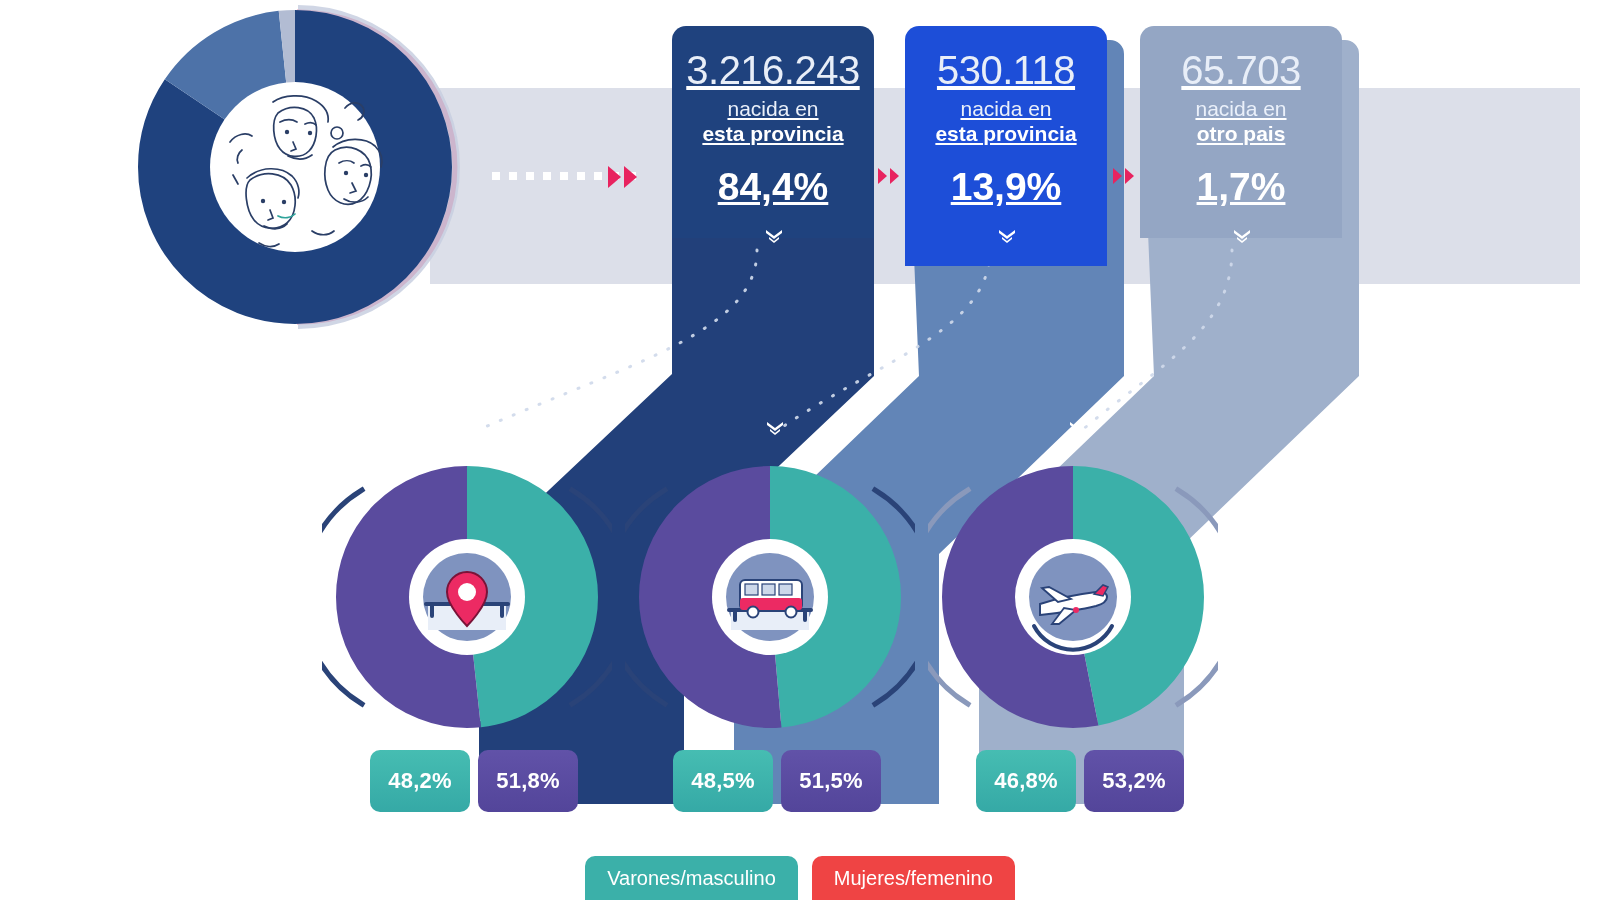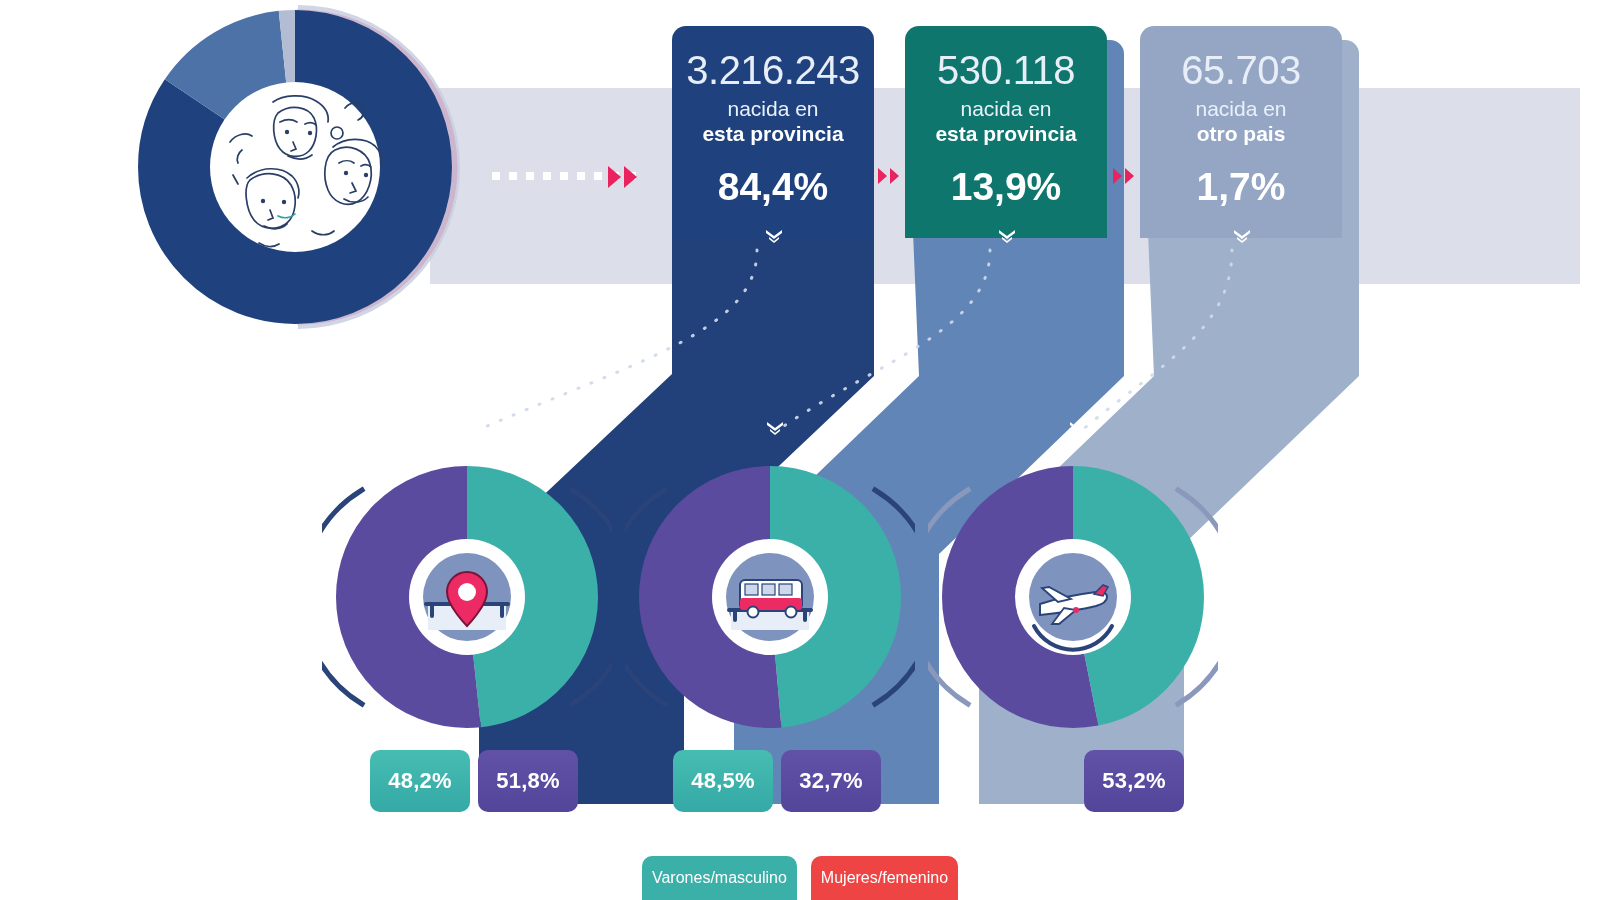--- a/index.html
+++ b/index.html
@@ -10,21 +10,21 @@
   
   .lightband{
     position:absolute;left:430px;top:88px;width:1150px;height:196px;
     background:#dcdfe9;
   }
 
   
   .card{
     position:absolute;border-radius:14px 14px 0 0;
     display:flex;flex-direction:column;align-items:center;
-    color:#ffffff;text-align:left;
+    color:#ffffff;text-align:left;text-decoration:underline;
   }
   .card .num{
     font-size:40px;line-height:44px;font-weight:400;letter-spacing:-0.5px;
     margin-top:22px;color:#e8eef8;
   }
   .card .l1{font-size:21px;line-height:25px;margin-top:4px;font-weight:400;color:#eaf0fa;}
   .card .l2{font-size:21px;line-height:25px;font-weight:700;color:#ffffff;}
   .card .pct{font-size:39px;line-height:38px;font-weight:700;margin-top:22px;color:#ffffff;}
 
   
@@ -35,21 +35,21 @@
     position:absolute;border-radius:10px;display:flex;align-items:center;justify-content:center;
     color:#ffffff;font-size:22px;font-weight:700;letter-spacing:0.2px;
   }
   .chip.teal{background:linear-gradient(180deg,#46bdb2 0%,#35a9a6 100%);}
   .chip.purple{background:linear-gradient(180deg,#6152a8 0%,#53459a 100%);}
 
   
   .legend{position:absolute;bottom:0px;left:0;width:1600px;display:flex;justify-content:center;gap:14px;}
   .legchip{
     height:44px;border-radius:10px 10px 0 0;display:flex;align-items:center;justify-content:center;
-    color:#ffffff;font-size:16px;padding:0 10px;font-weight:400;
+    color:#ffffff;font-size:20px;padding:0 22px;font-weight:400;
   }
   .legchip.teal{background:#3bb0a9;}
   .legchip.purple{background:#ef4444;}
 
   
   .dots{position:absolute;display:flex;align-items:center;gap:9px;}
   .dots i{display:block;width:8px;height:8px;background:#ffffff;}
   .pinkarrow{position:absolute;display:flex;gap:3px;}
   .pinkarrow b{
     display:block;width:0;height:0;border-top:11px solid transparent;
@@ -171,21 +171,21 @@
   <svg class="abs" style="left:764px;top:228px;" width="20" height="16" viewBox="0 0 20 16">
     <path d="M2,2 L10,8 L18,2 L18,5 L10,11 L2,5 Z" fill="#ffffff"></path>
     <path d="M5,9 L10,13 L15,9 L15,11 L10,15 L5,11 Z" fill="#ffffff"></path>
   </svg>
 
   <div class="pinkarrow small" style="left:878px;top:168px;">
     <b></b>
       <b></b>
   </div>
 
-  <div class="card" style="left:905px;top:26px;width:202px;height:212px;background:#0f766e;">
+  <div class="card" style="left:905px;top:26px;width:202px;height:240px;background:#1d4ed8;">
     <div class="num">530.118</div>
     <div class="l1">nacida en</div>
     <div class="l2">esta provincia</div>
     <div class="pct">13,9%</div>
   </div>
   <svg class="abs" style="left:997px;top:228px;" width="20" height="16" viewBox="0 0 20 16">
     <path d="M2,2 L10,8 L18,2 L18,5 L10,11 L2,5 Z" fill="#ffffff"></path>
     <path d="M5,9 L10,13 L15,9 L15,11 L10,15 L5,11 Z" fill="#ffffff"></path>
   </svg>
 
@@ -263,21 +263,21 @@
       <rect x="137" y="132" width="13" height="11" fill="#cdd8ea" stroke="#2a4378" stroke-width="1.2"></rect>
       <rect x="154" y="132" width="13" height="11" fill="#cdd8ea" stroke="#2a4378" stroke-width="1.2"></rect>
       <circle cx="128" cy="160" r="5.5" fill="#ffffff" stroke="#2a4378" stroke-width="2"></circle>
       <circle cx="166" cy="160" r="5.5" fill="#ffffff" stroke="#2a4378" stroke-width="2"></circle>
     </g>
   </svg>
   <div class="chip teal" style="left:673px;top:750px;width:100px;height:62px;">
     <span>48,5%</span>
   </div>
   <div class="chip purple" style="left:781px;top:750px;width:100px;height:62px;">
-    <span>32,7%</span>
+    <span>51,5%</span>
   </div>
 
   <svg class="abs" style="left:928px;top:452px;" width="290" height="290" viewBox="0 0 290 290">
     <path d="M40,252 A125,125 0 0 1 40,38" fill="none" stroke="#8a99bb" stroke-width="5" stroke-linecap="square"></path>
     <path d="M250,38 A125,125 0 0 1 250,252" fill="none" stroke="#8a99bb" stroke-width="5" stroke-linecap="square"></path>
     <circle cx="145" cy="145" r="125" fill="#ffffff" opacity="0.92"></circle>
     <g transform="rotate(-90 145 145)">
       <circle cx="145" cy="145" r="90" fill="none" stroke="#3bb0a9" stroke-width="82" stroke-dasharray="264.7 300.9"></circle>
       <circle cx="145" cy="145" r="90" fill="none" stroke="#5a4b9e" stroke-width="82" stroke-dasharray="300.9 264.7" stroke-dashoffset="-264.7"></circle>
     </g>
@@ -285,20 +285,23 @@
     <circle cx="145" cy="145" r="44" fill="#7f93bf"></circle>
     <g>
       <path d="M106,174 a44,44 0 0 0 78,0" fill="none" stroke="#2a4378" stroke-width="4" stroke-linecap="round"></path>
       <path d="M112,152 c18,-6 40,-10 56,-12 c7,-1 11,1 11,5 c0,4 -4,7 -11,9 c-16,4 -38,7 -56,9 z" fill="#ffffff" stroke="#2a4378" stroke-width="2"></path>
       <path d="M130,150 l-16,-14 l7,-1 l22,12 z" fill="#ffffff" stroke="#2a4378" stroke-width="1.8"></path>
       <path d="M136,156 l-12,16 l7,0 l17,-14 z" fill="#ffffff" stroke="#2a4378" stroke-width="1.8"></path>
       <path d="M166,142 l9,-9 l5,2 l-5,9 z" fill="#ec2a63" stroke="#2a4378" stroke-width="1.5"></path>
       <circle cx="148" cy="158" r="3" fill="#ec2a63"></circle>
     </g>
   </svg>
+  <div class="chip teal" style="left:976px;top:750px;width:100px;height:62px;">
+    <span>46,8%</span>
+  </div>
   <div class="chip purple" style="left:1084px;top:750px;width:100px;height:62px;">
     <span>53,2%</span>
   </div>
 
   <div class="legend">
     <div class="legchip teal">
       <span>Varones/masculino</span>
     </div>
     <div class="legchip purple">
       <span>Mujeres/femenino</span>

